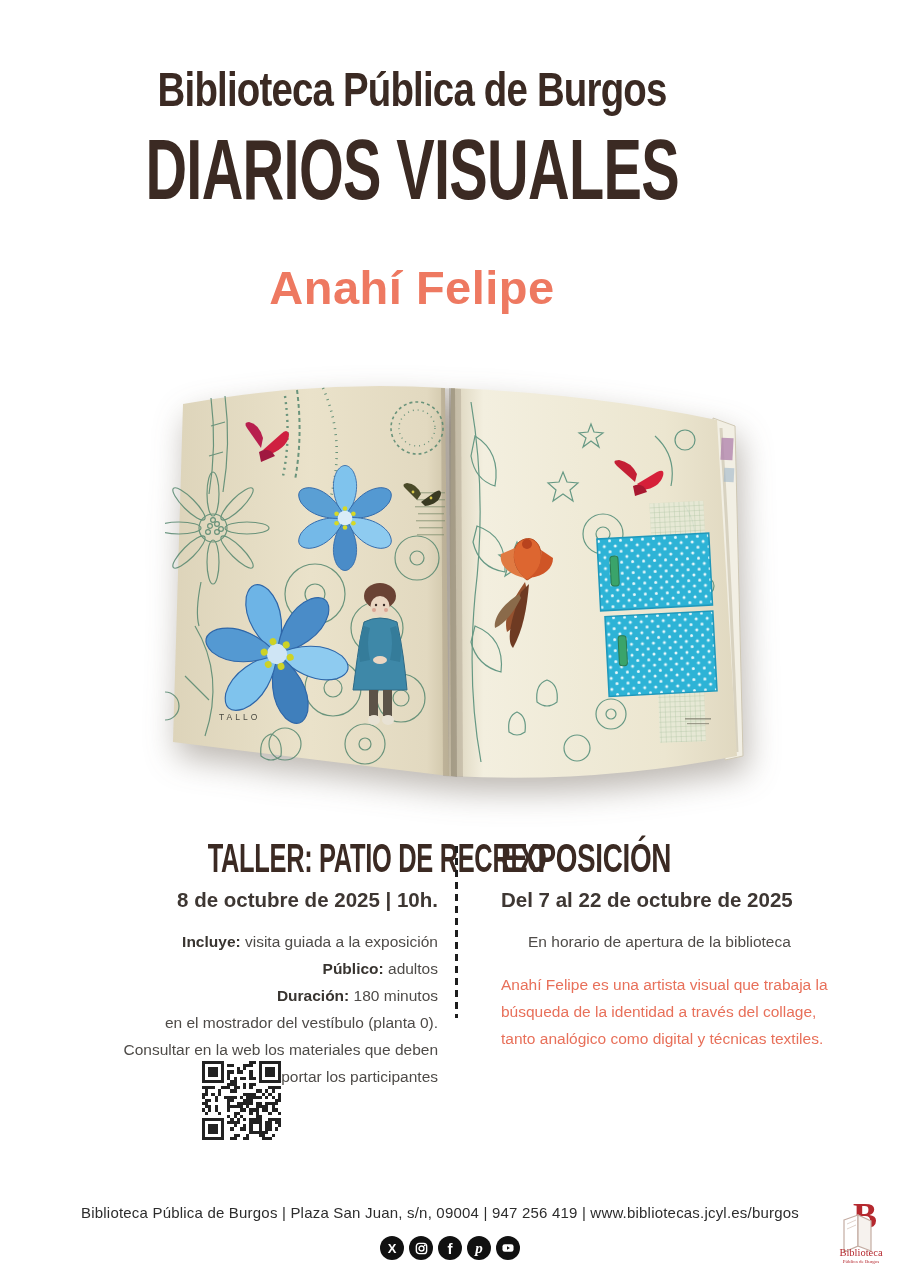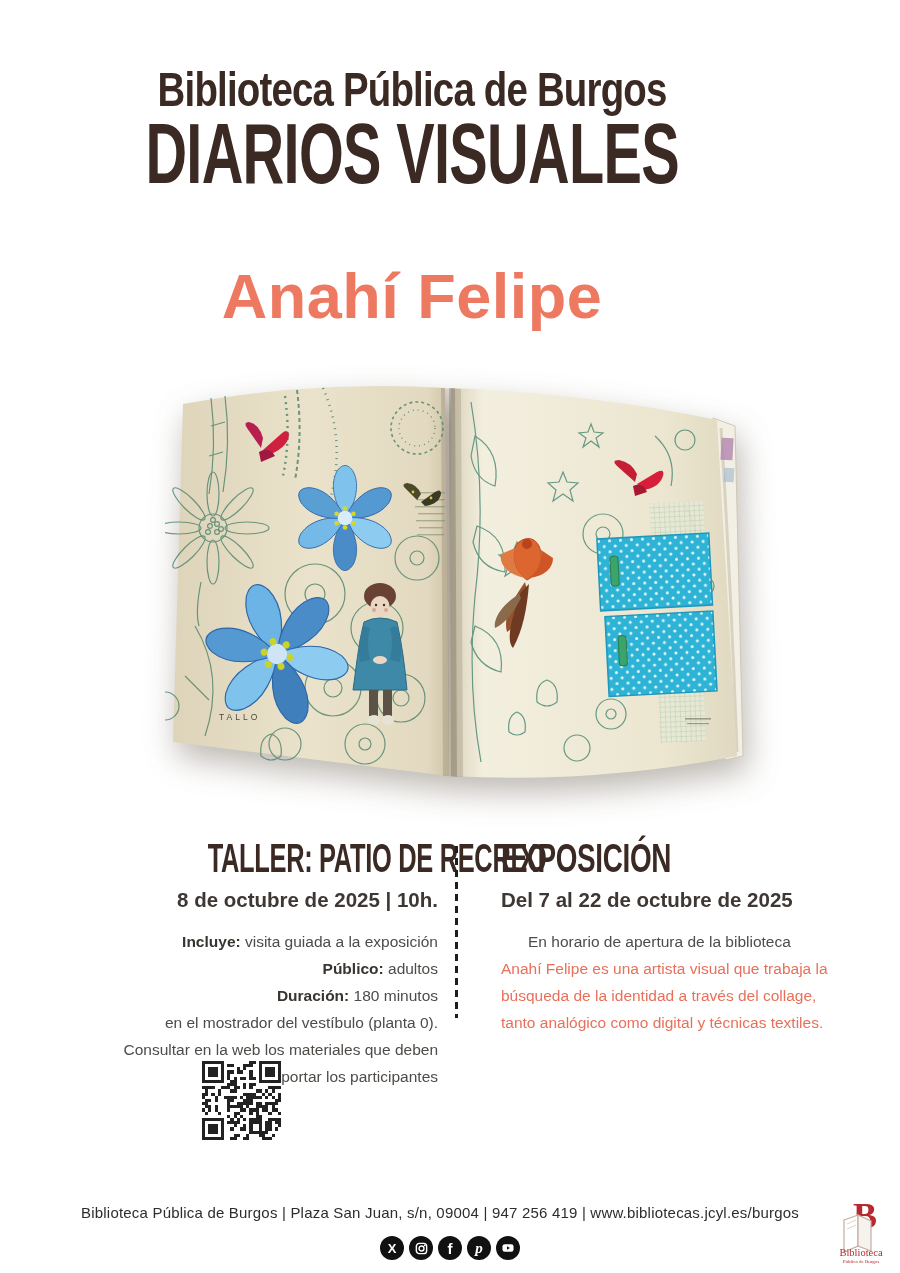--- a/index.html
+++ b/index.html
@@ -7,49 +7,49 @@
     width:900px;height:1273px;position:relative;background:#ffffff;
     font-family:"Liberation Sans", sans-serif;overflow:hidden;
   }
   
   .center-block{position:absolute;left:0;width:824px;text-align:center;white-space:nowrap;}
   .library-name{top:62px;}
   .library-name span{
     display:inline-block;font-size:48px;font-weight:700;color:#3b2a23;
     transform:scaleX(.80);transform-origin:center;letter-spacing:-1px;
   }
-  .main-title{top:104px;}
+  .main-title{top:120px;}
   .main-title span{
     display:inline-block;font-size:86px;font-weight:700;color:#3b2a23;
     transform:scaleX(.67);transform-origin:center;letter-spacing:-1px;
   }
   .artist-name{top:260px;}
   .artist-name span{
-    display:inline-block;font-size:63px;font-weight:700;color:#ee7961;letter-spacing:.5px;
+    display:inline-block;font-size:47px;font-weight:700;color:#ee7961;letter-spacing:.5px;
   }
   
   .journal-wrap{
     position:absolute;left:165px;top:376px;width:582px;height:414px;
     filter:drop-shadow(4px 14px 16px rgba(80,65,50,.38));
   }
   .journal-wrap svg{display:block;width:100%;height:100%;}
   
   .workshop-col{position:absolute;left:0;top:838px;width:438px;text-align:right;}
   .exhibition-col{position:absolute;left:501px;top:838px;width:380px;text-align:left;}
   .col-heading{white-space:nowrap;line-height:1;}
   .col-heading span{
     display:inline-block;font-size:41px;font-weight:700;color:#3b2a23;letter-spacing:-.5px;
   }
   .workshop-col .col-heading span{transform:scaleX(.62);transform-origin:100% 50%;}
   .exhibition-col .col-heading span{transform:scaleX(.68);transform-origin:0 50%;}
   .col-date{font-size:20.5px;font-weight:700;color:#3e3733;margin-top:9px;white-space:nowrap;}
   .detail-block{margin-top:16px;padding-left:27px;}
   .detail-line{font-size:15.5px;line-height:27px;color:#4e4b48;white-space:nowrap;}
   .detail-line .lbl{font-weight:700;color:#383430;}
-  .bio-block{margin-top:0;}
+  .bio-block{margin-top:16px;}
   .bio-line{font-size:15.5px;line-height:27px;color:#e8705a;white-space:nowrap;}
   .col-divider{
     position:absolute;left:455px;top:846px;width:3px;height:172px;
     background:repeating-linear-gradient(180deg,#1d1d1d 0 7px,transparent 7px 12px);
   }
   
   .qr-box{position:absolute;left:202px;top:1061px;width:79px;height:79px;}
   
   .footer-contact{top:1204px;font-size:15px;color:#2d2d2d;letter-spacing:.2px;padding-left:28px;}
   .social-row{

